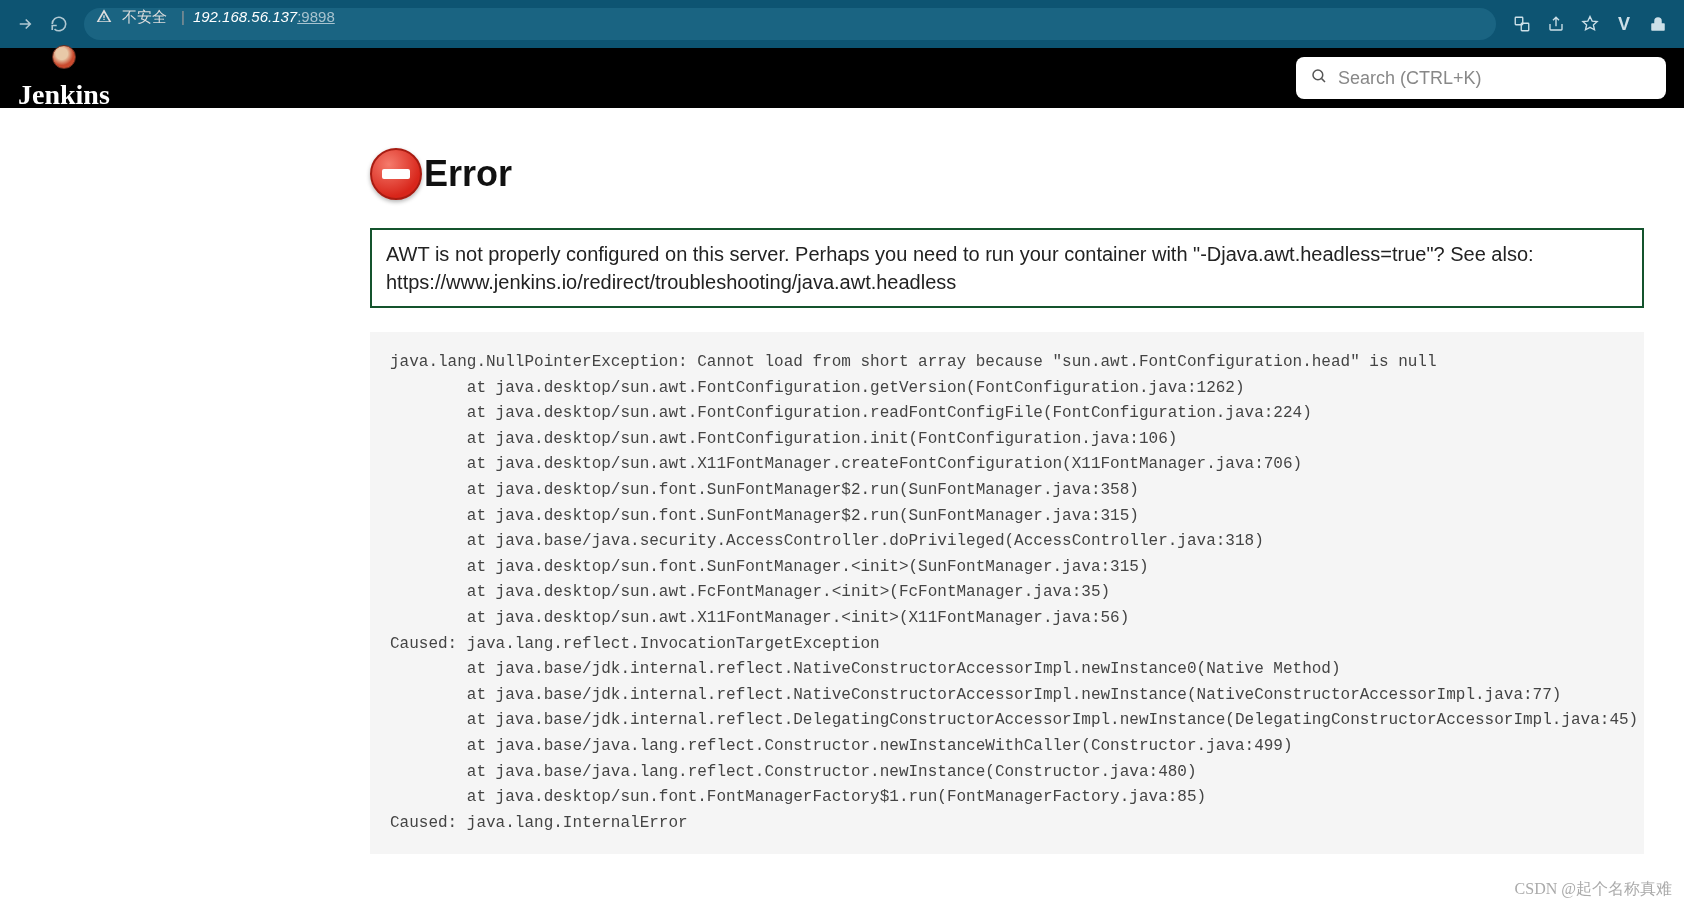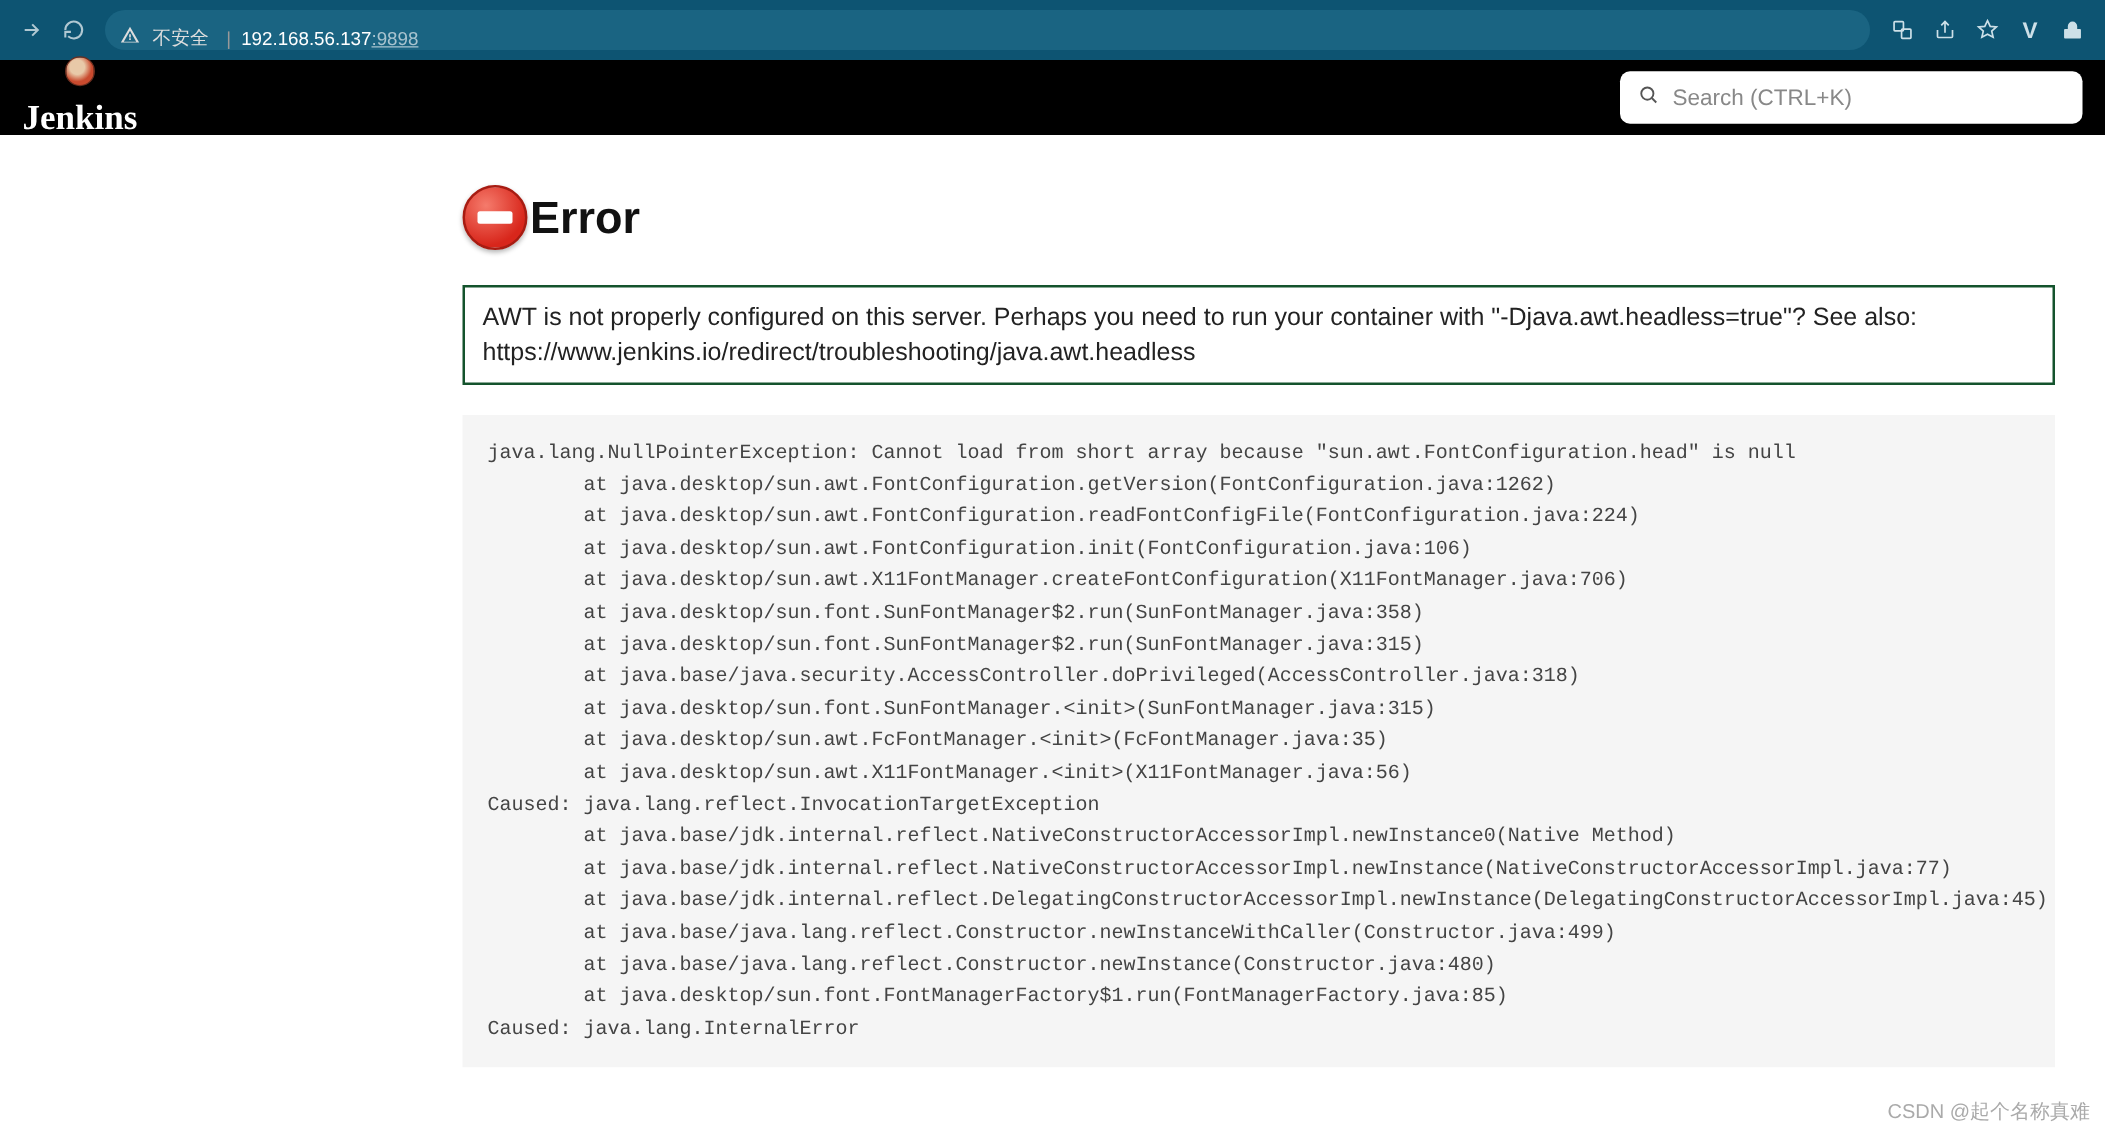--- a/index.html
+++ b/index.html
@@ -25,29 +25,29 @@
     justify-content: center;
     color: #b0c8d2;
   }
   .address-bar {
     flex: 1;
     height: 32px;
     background: #1a6482;
     border-radius: 16px;
     margin: 0 8px;
     display: flex;
-    align-items: flex-end;
+    align-items: flex-start;
     padding: 0 12px;
     color: #ddd;
     font-size: 15px;
   }
   .warn-icon { margin-right: 10px; }
   .insecure-text { margin-right: 6px; }
   .divider { margin: 0 8px; color: #999; }
-  .url-host { color: #fff; }
+  .url-host { color: #fff; font-style: italic; }
   .url-port { color: #a8c3cf; text-decoration: underline; }
   .right-icons { display: flex; gap: 14px; align-items: center; padding: 0 8px; }
   .right-icons .icon { width: 20px; height: 20px; display: flex; align-items: center; justify-content: center; color: #cde0e8; }
 
   .jenkins-header {
     height: 60px;
     background: #000;
     display: flex;
     align-items: center;
     justify-content: space-between;
@@ -104,21 +104,21 @@
     line-height: 1.6;
     overflow: hidden;
   }
 
   .watermark {
     position: fixed;
     right: 12px;
     bottom: 6px;
     font-size: 16px;
     color: #aaa;
-    font-family: Liberation Sans, sans-serif;
+    font-family: Liberation Serif, serif;
   }
 </style>
 </head>
 <body>
 
 <div class="browser-bar">
   <div class="nav-arrow">
     <svg width="18" height="18" viewBox="0 0 24 24" fill="none" stroke="currentColor" stroke-width="2.2">
         <path d="M5 12h14M13 6l6 6-6 6"></path>
       </svg>

